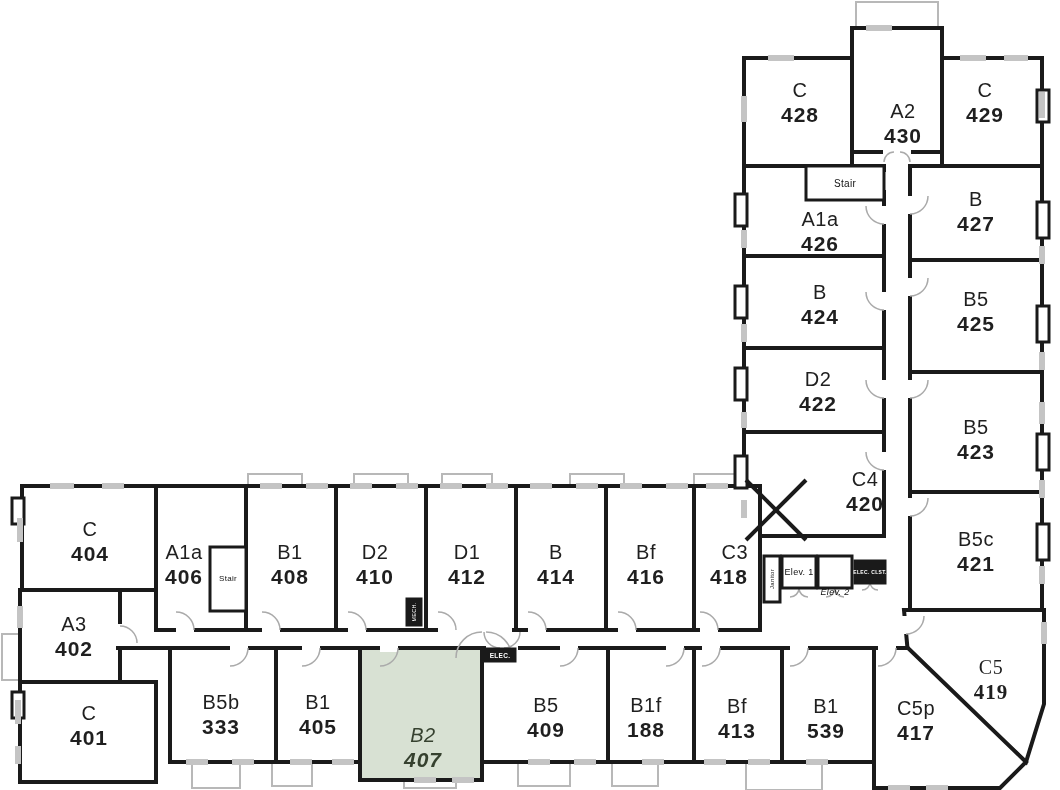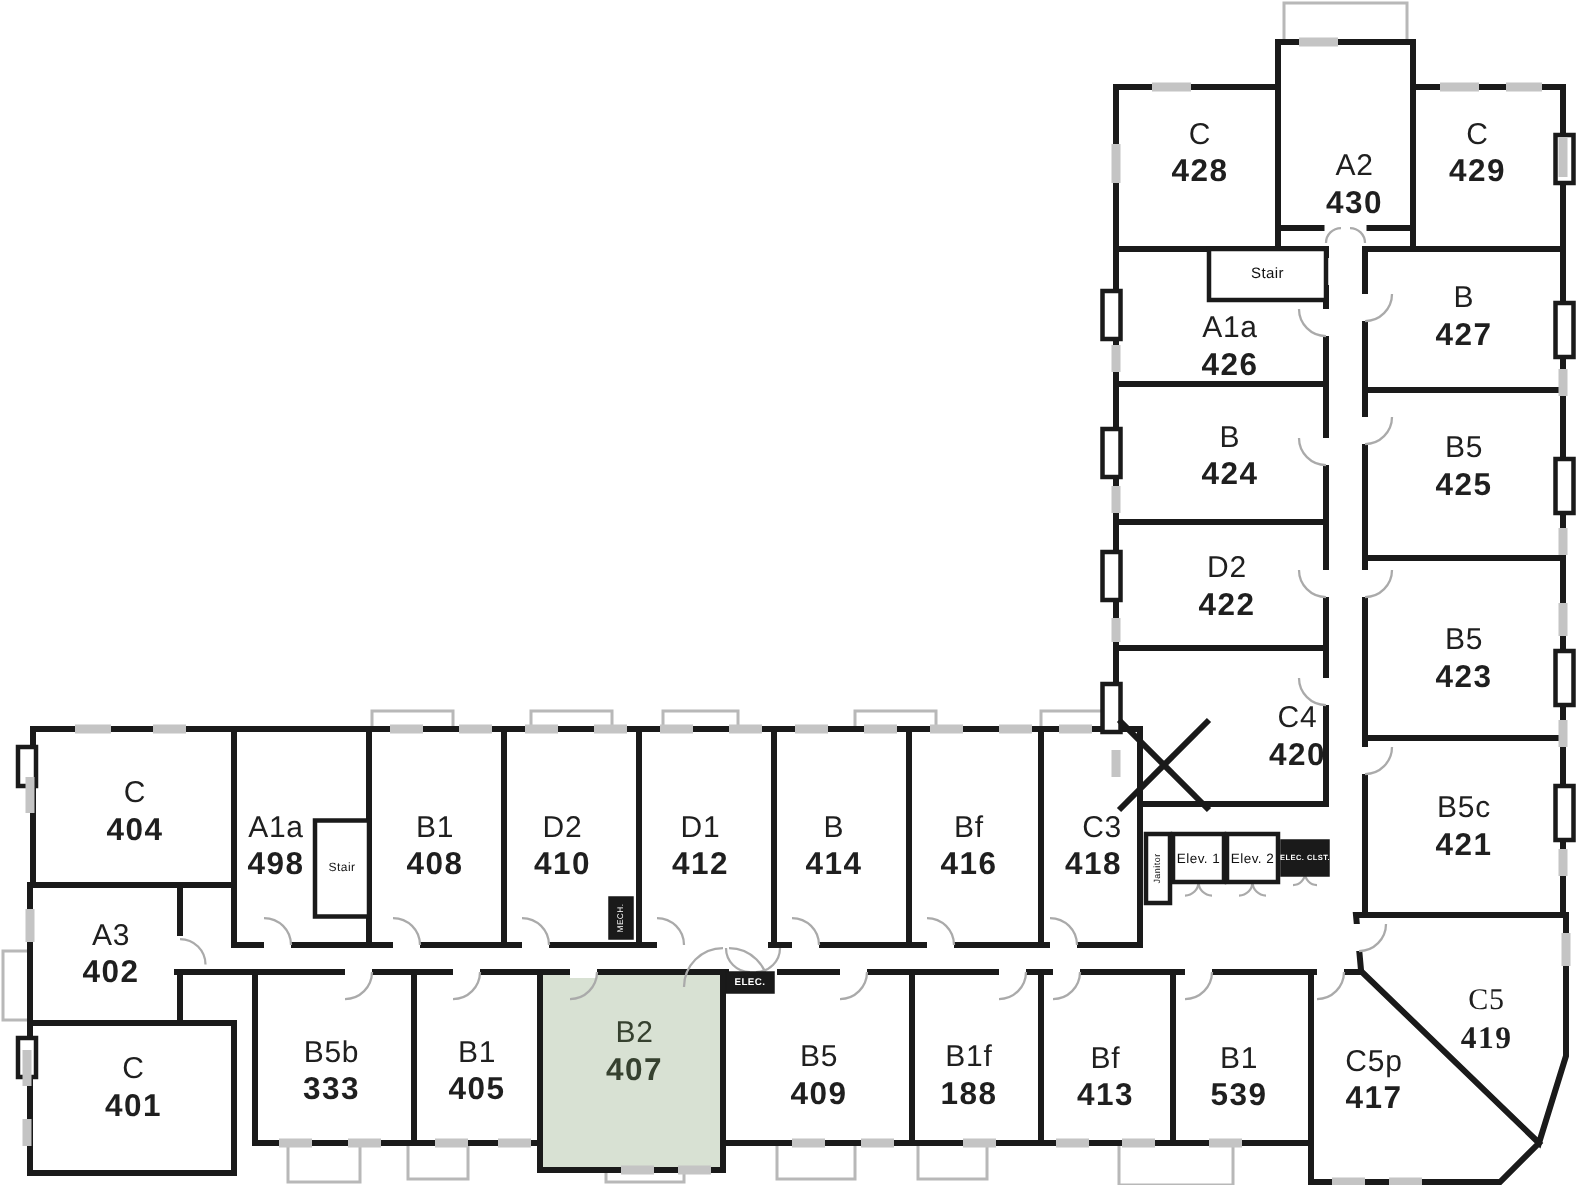--- a/index.html
+++ b/index.html
@@ -263,23 +263,23 @@
       <div class="unit" style="left: 90px; top: 542px;">
     <div class="u-type">C</div>
     <div class="u-num">404</div>
   </div>
       <div class="unit" style="left: 318px; top: 715px;">
     <div class="u-type">B1</div>
     <div class="u-num">405</div>
   </div>
       <div class="unit" style="left: 184px; top: 565px;">
     <div class="u-type">A1a</div>
-    <div class="u-num">498</div>
-  </div>
-      <div class="unit unit--hl" style="left: 423px; top: 702px;">
+    <div class="u-num">406</div>
+  </div>
+      <div class="unit unit--hl" style="left: 423px; top: 748px; font-style: italic;">
     <div class="u-type">B2</div>
     <div class="u-num">407</div>
   </div>
       <div class="unit" style="left: 290px; top: 565px;">
     <div class="u-type">B1</div>
     <div class="u-num">408</div>
   </div>
       <div class="unit" style="left: 546px; top: 718px;">
     <div class="u-type">B5</div>
     <div class="u-num">409</div>
@@ -366,18 +366,18 @@
   </div>
       <div class="unit" style="left: 903px; top: 90px; margin-top: 34px;">
     <div class="u-type">A2</div>
     <div class="u-num">430</div>
   </div>
     </div>
 
 <div class="slabel" style="left:845px;top:183px;">Stair</div>
 <div class="slabel xs" style="left:228px;top:578px;">Stair</div>
 <div class="slabel" style="left:799px;top:572px;font-size:9px;">Elev. 1</div>
-<div class="slabel" style="left:835px;top:572px;font-size:9px;">Elev. 2</div>
+<div class="slabel" style="left:835px;top:592px;font-size:9px;font-style:italic;">Elev. 2</div>
 <div class="slabel white" style="left:870px;top:572px;font-size:5px;font-weight:700;">ELEC. CLST.</div>
 <div class="slabel vert" style="left:772px;top:579px;font-size:6px;">Janitor</div>
 <div class="slabel vert white" style="left:414px;top:612px;font-size:5.5px;">MECH.</div>
 <div class="slabel white" style="left:500px;top:655px;font-size:6.5px;font-weight:700;">ELEC.</div>
 </div>
 
 </body></html>

